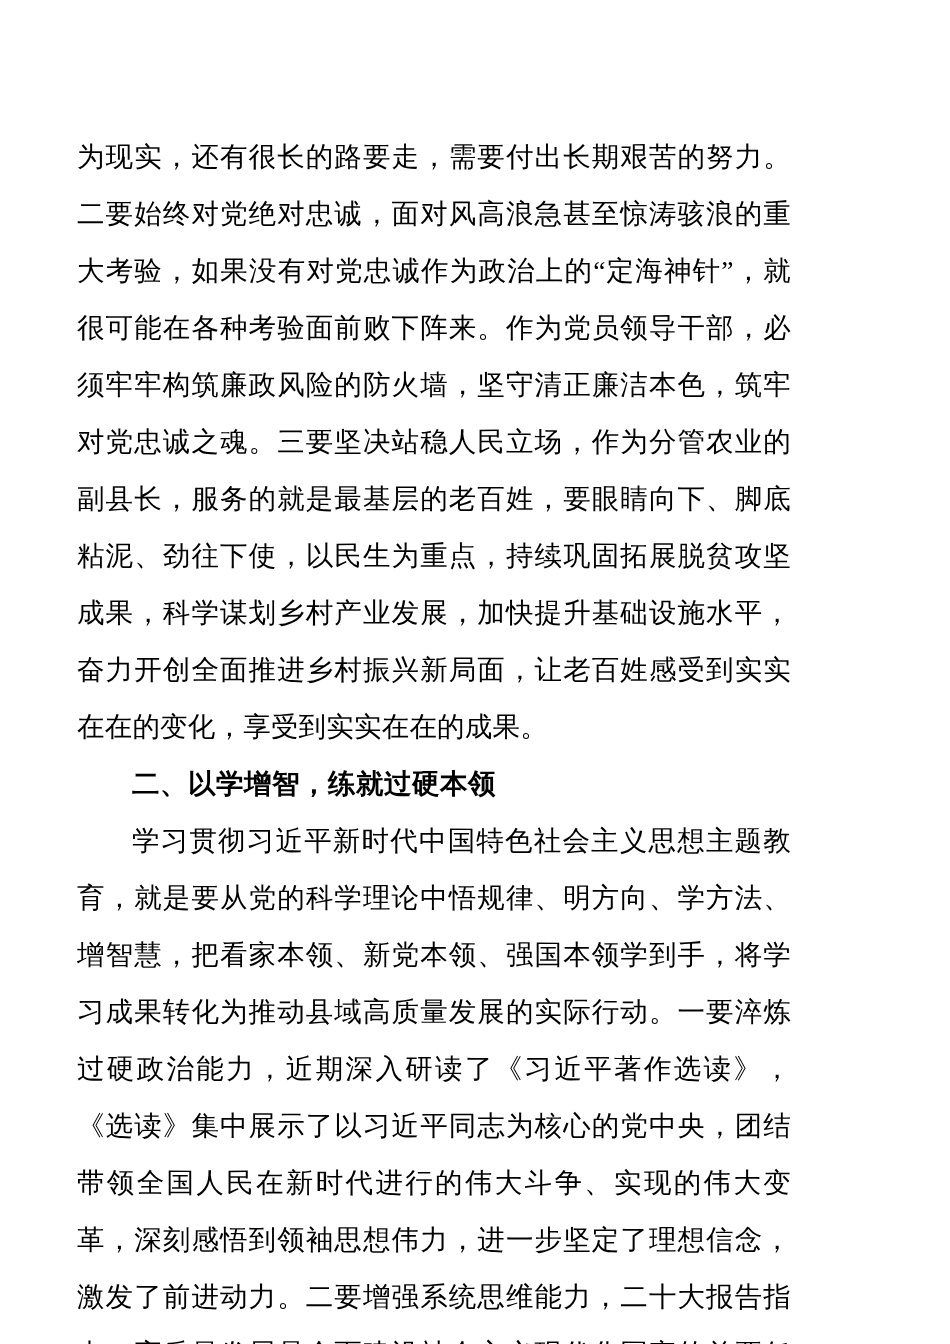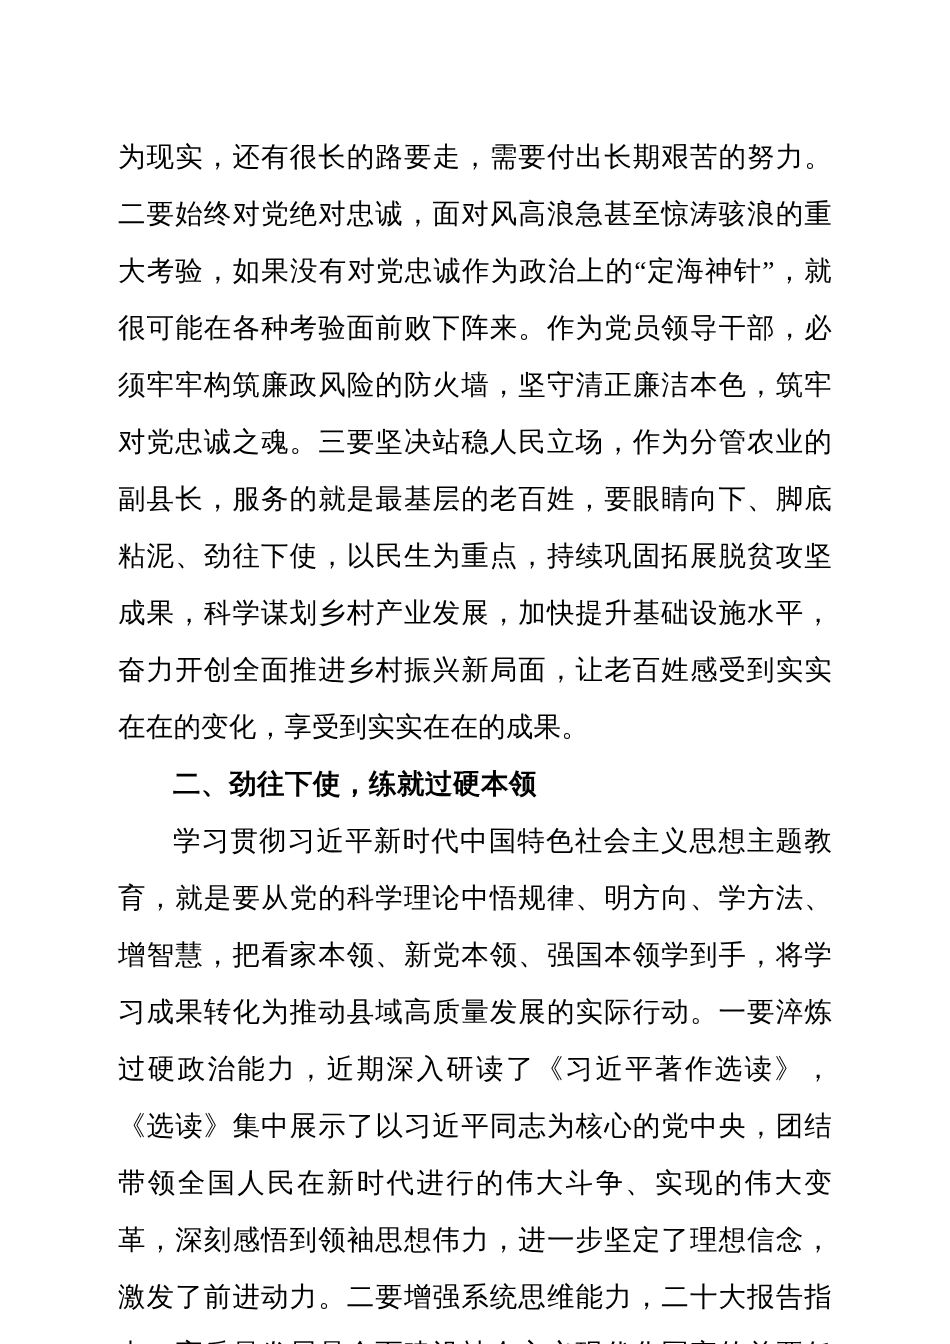--- a/index.html
+++ b/index.html
@@ -13,21 +13,21 @@
     font-family: "Liberation Serif", "DejaVu Serif", serif;
     color: #000000;
     overflow: hidden;
   }
   .page {
     position: relative;
     width: 784px;
     height: 1344px;
     background: #ffffff;
     box-sizing: border-box;
-    padding: 128px 118px 60px 118px;
+    padding: 128px 118px 60px 77px;
   }
   .doc-body {
     width: 714px;
   }
   p.para {
     margin: 0;
     font-size: 27.5px;
     line-height: 57px;
     text-align: justify;
     text-justify: inter-ideograph;
@@ -48,18 +48,18 @@
   }
 </style>
 </head>
 <body>
 
 <div class="page">
   <div class="doc-body">
 
     <p class="para">为现实，还有很长的路要走，需要付出长期艰苦的努力。二要始终对党绝对忠诚，面对风高浪急甚至惊涛骇浪的重大考验，如果没有对党忠诚作为政治上的“定海神针”，就很可能在各种考验面前败下阵来。作为党员领导干部，必须牢牢构筑廉政风险的防火墙，坚守清正廉洁本色，筑牢对党忠诚之魂。三要坚决站稳人民立场，作为分管农业的副县长，服务的就是最基层的老百姓，要眼睛向下、脚底粘泥、劲往下使，以民生为重点，持续巩固拓展脱贫攻坚成果，科学谋划乡村产业发展，加快提升基础设施水平，奋力开创全面推进乡村振兴新局面，让老百姓感受到实实在在的变化，享受到实实在在的成果。</p>
 
-    <p class="heading">二、劲往下使，练就过硬本领</p>
+    <p class="heading">二、以学增智，练就过硬本领</p>
 
     <p class="para indent">学习贯彻习近平新时代中国特色社会主义思想主题教育，就是要从党的科学理论中悟规律、明方向、学方法、增智慧，把看家本领、新党本领、强国本领学到手，将学习成果转化为推动县域高质量发展的实际行动。一要淬炼过硬政治能力，近期深入研读了《习近平著作选读》，《选读》集中展示了以习近平同志为核心的党中央，团结带领全国人民在新时代进行的伟大斗争、实现的伟大变革，深刻感悟到领袖思想伟力，进一步坚定了理想信念，激发了前进动力。二要增强系统思维能力，二十大报告指出，高质量发展是全面建设社会主义现代化国家的首要任务，必须完整、准确、全面贯彻新发展理念，坚持社会主义市场经济改革方向，坚持高水平对外开放，加快构建以国内大循环为主体、国内国际双循环相互促进的新发展格局。</p>
 
   </div>
 </div>
 
 </body></html>

